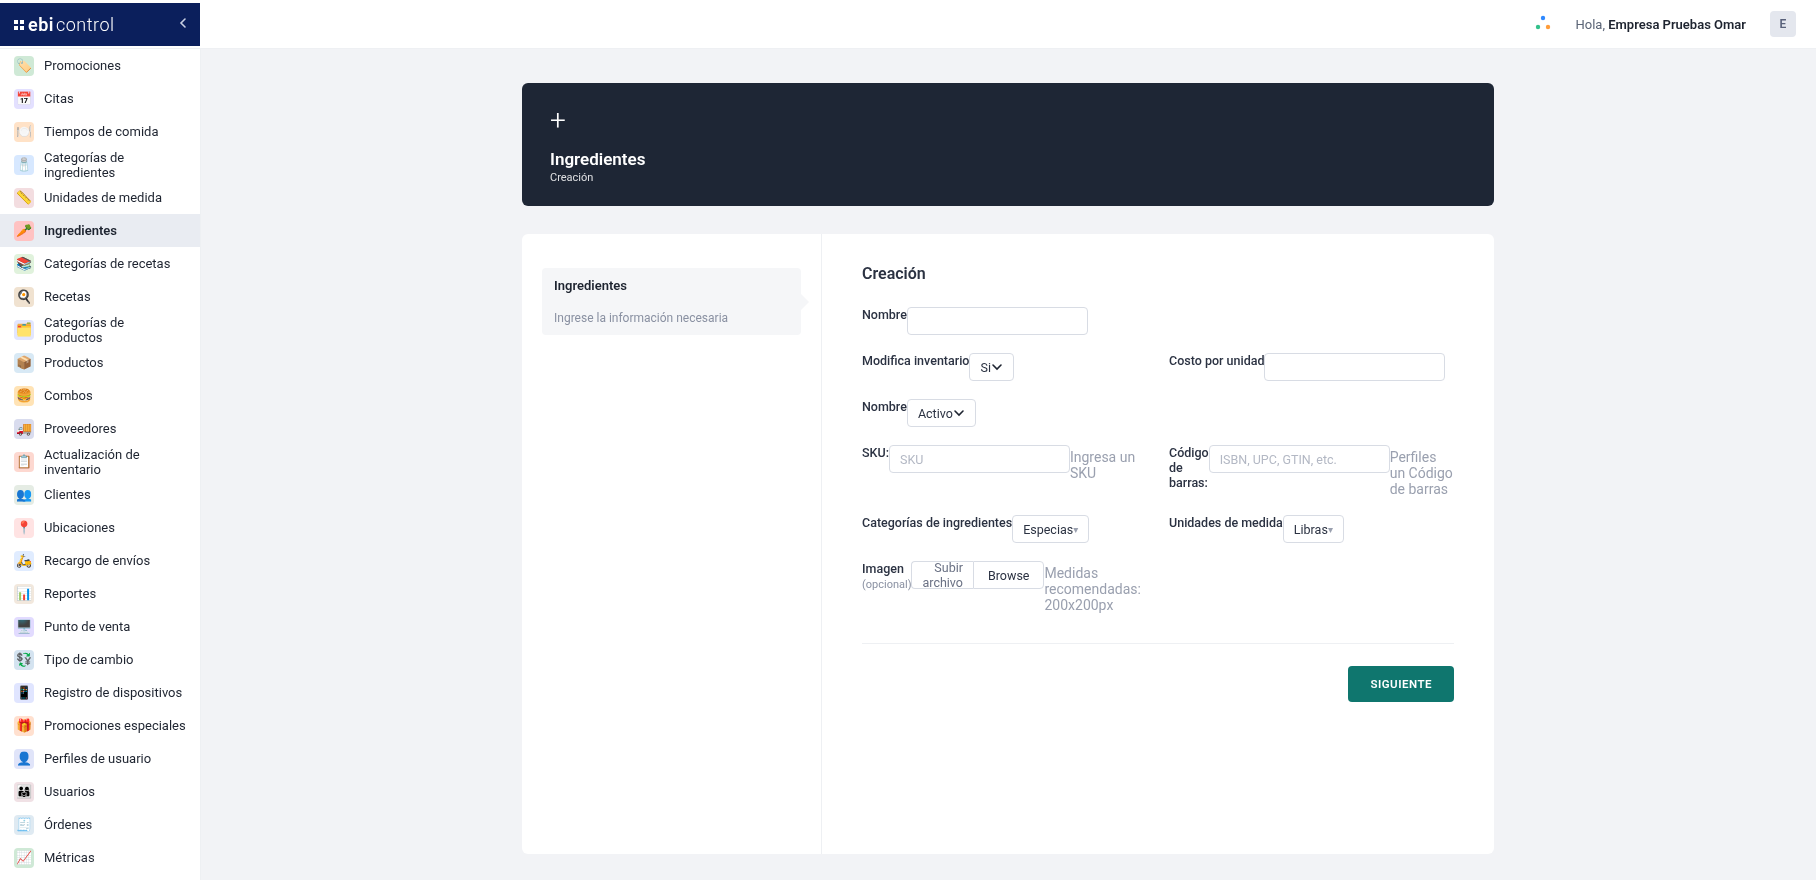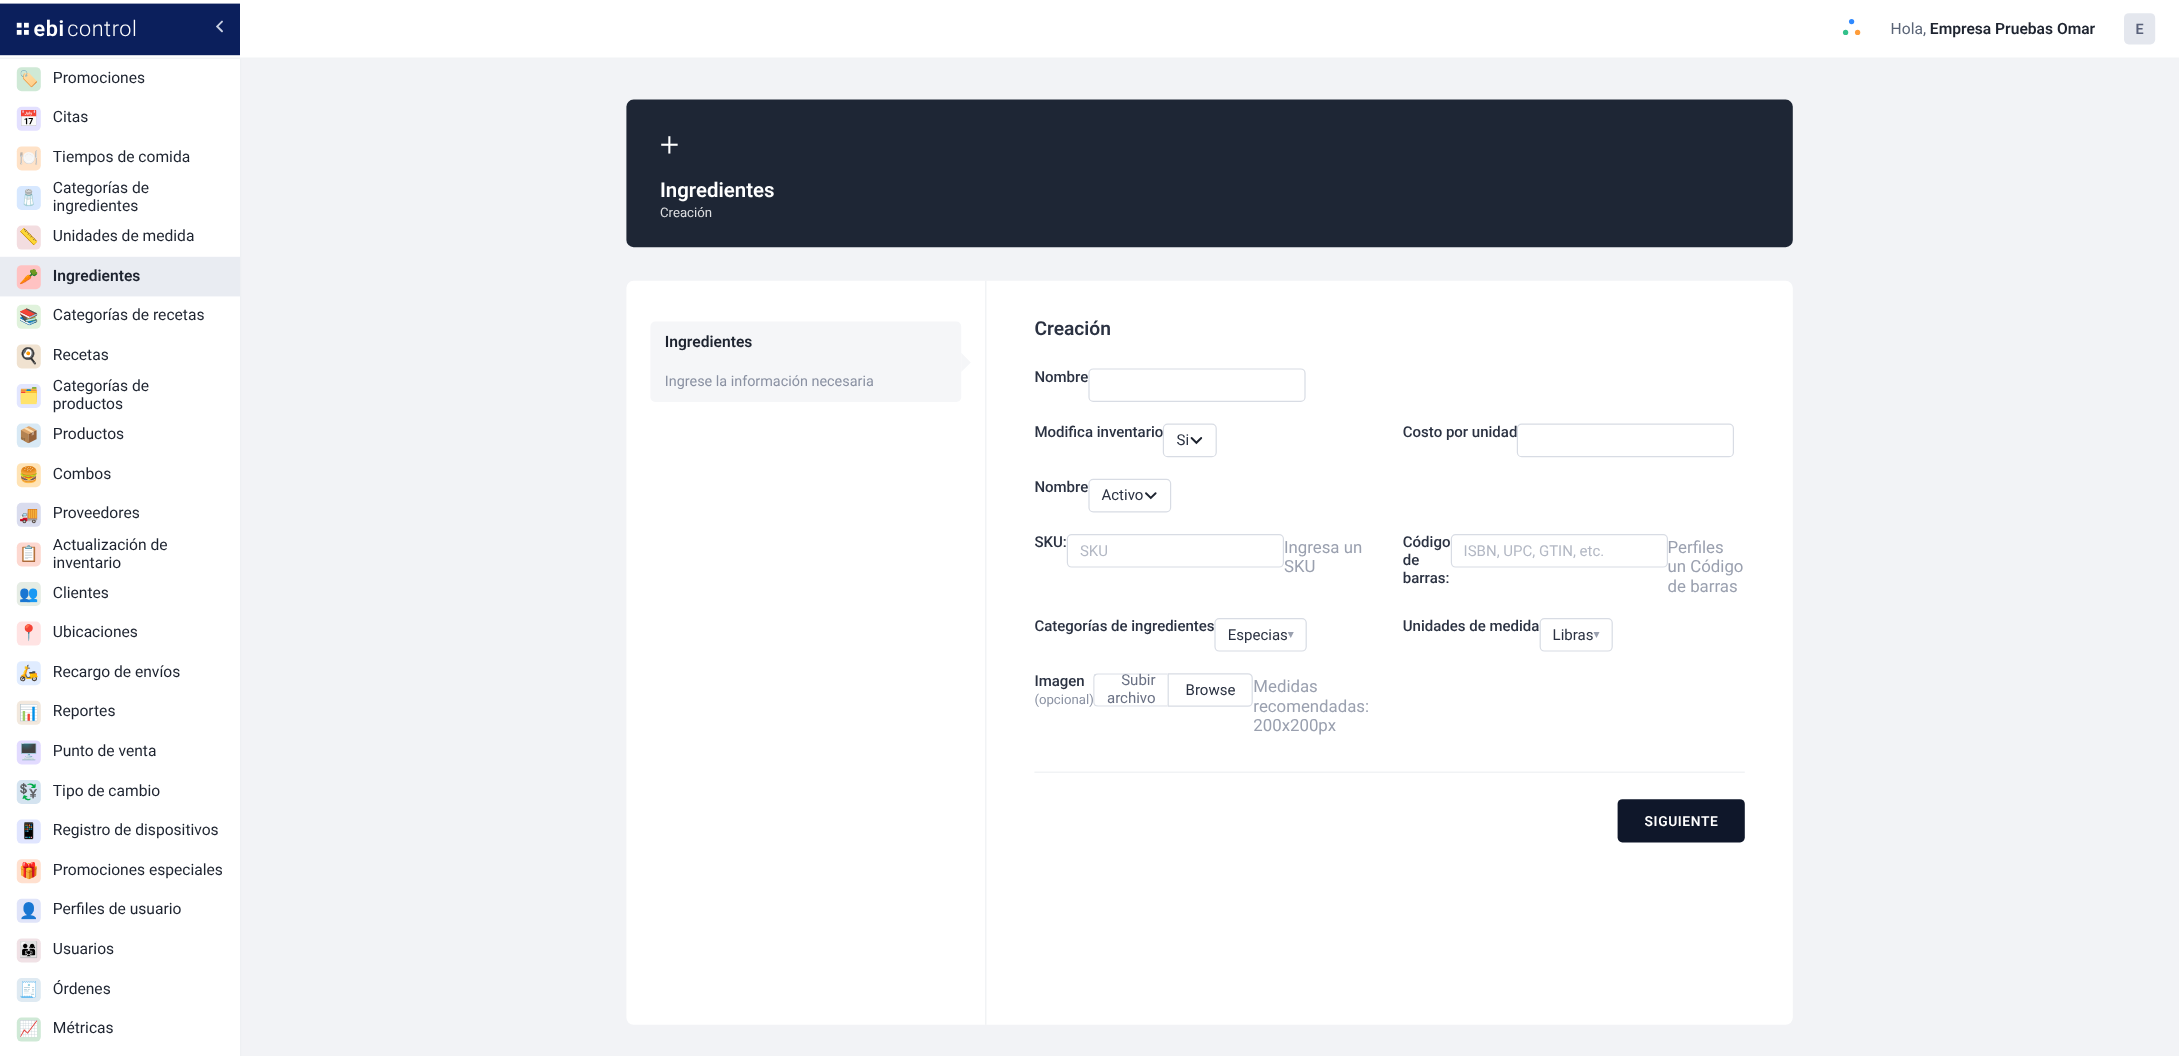--- a/index.html
+++ b/index.html
@@ -50,21 +50,21 @@
 .input::placeholder { color:#b3b8c4; }
 .select { display:flex; align-items:center; justify-content:space-between; cursor:pointer; }
 .chev { font-size:11px; color:#2b3242; }
 .select.sm .chev { color:#9aa0af; font-size:10px; }
 .hint { font-size:14px; color:#9aa0af; margin-top:4px; }
 .file { display:flex;text-align:right; }
 .file-label { flex:1; height:28px; border:1px solid #d8dce4; border-right:none; border-radius:4px 0 0 4px; padding:0 10px; display:flex; align-items:center; font-size:12.5px; color:#6a7184; }
 .file-btn { height:28px; border:1px solid #d8dce4; border-radius:0 4px 4px 0; padding:0 14px; background:#fff; font-size:12.5px; color:#2b3242; cursor:pointer; display:flex; align-items:center; }
 .divider { border-top:1px solid #eef0f3; margin:30px 0 22px; }
 .actions { display:flex; justify-content:flex-end; }
-.btn-primary { background:#0f172a; color:#fff; border:none; border-radius:4px; height:36px; padding:0 22px; font-size:11.5px; font-weight:600; letter-spacing:.5px; cursor:pointer; }
+.btn-primary { background:#0f766e; color:#fff; border:none; border-radius:4px; height:36px; padding:0 22px; font-size:11.5px; font-weight:600; letter-spacing:.5px; cursor:pointer; }
 
 
 .ic1{background:#cfe9d6}.ic2{background:#e3e0ff}.ic3{background:#ffe2c7}.ic4{background:#d7e8ff}
 .ic5{background:#f3dde0}.ic6{background:#ffc2c2}.ic7{background:#e0f2dc}.ic8{background:#f0e2d0}
 .ic9{background:#e2e6ff}.ic10{background:#d8e9f5}.ic11{background:#ffe3b5}.ic12{background:#d9dcee}
 .ic13{background:#fdd8d0}.ic14{background:#e5ece4}.ic15{background:#ffe3e3}.ic16{background:#e0ecff}
 .ic17{background:#f2e8dd}.ic18{background:#e2dbff}.ic19{background:#d4e3f0}.ic20{background:#e0e5ff}
 .ic21{background:#ffe0cf}.ic22{background:#e0e4f9}.ic23{background:#f0e1e5}.ic24{background:#dfeaf2}
 </style>
 </head>

